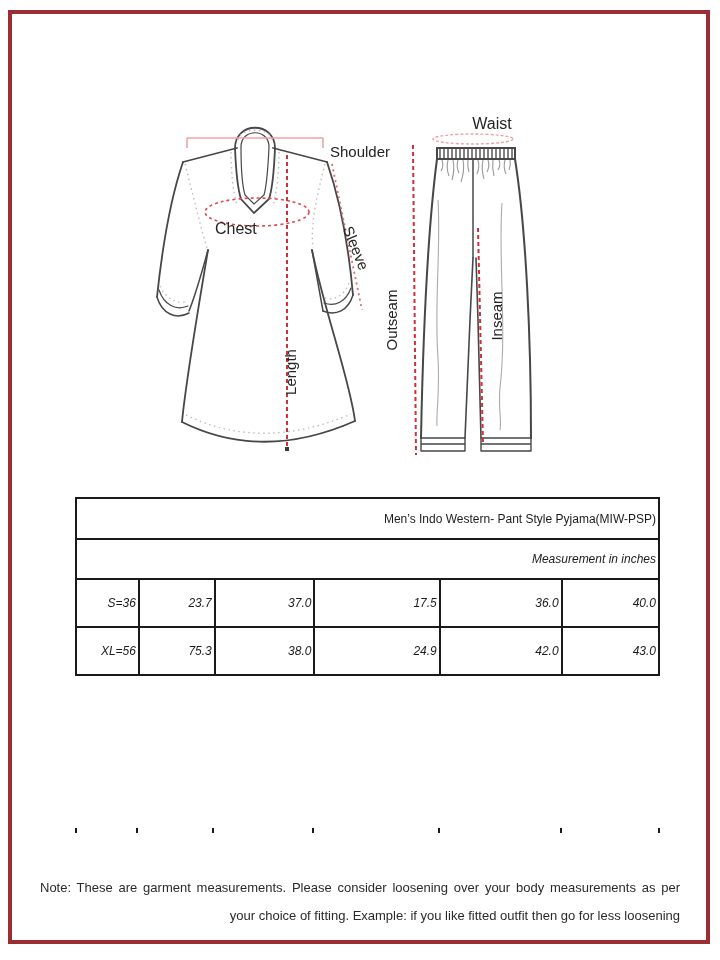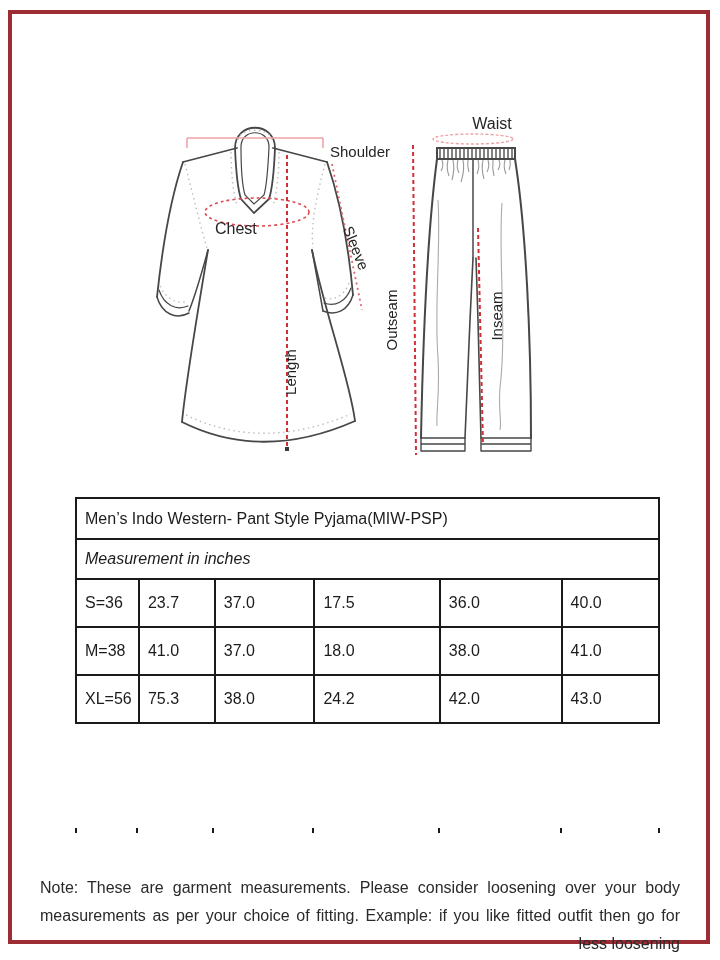--- a/index.html
+++ b/index.html
@@ -8,32 +8,32 @@
   .frame{position:absolute;left:8px;top:10px;right:10px;bottom:16px;
          border:4px solid #9d2d35;pointer-events:none;}
   
   .kurta-svg{position:absolute;left:138px;top:100px;}
   .pants-svg{position:absolute;left:380px;top:108px;}
   svg text{font-family:"Liberation Sans",sans-serif;fill:#252525;}
   .lbl{font-size:15px;}
   .lbl-big{font-size:16px;}
   
   .chart{position:absolute;left:75px;top:497px;width:585px;border-collapse:collapse;table-layout:fixed;}
-  .chart td{border:2px solid #1a1a1a;text-align:left;vertical-align:middle;
-            font-size:16px;color:#1c1c1c;background:#fff;padding:0 8px;}
+  .chart td{border:2px solid #1a1a1a;text-align:right;vertical-align:middle;
+            font-size:12px;color:#1c1c1c;background:#fff;padding:0 2px;}
   .title-row td{height:39px;}
   .sub-row td{height:38px;font-style:italic;}
   .head-row td{height:42px;line-height:1.25;white-space:pre-line;}
-  .data-row td{height:46px;}
+  .data-row td{height:46px;font-style:italic;}
   
   .stub{position:absolute;left:75px;top:828px;width:585px;height:6px;}
   .stub i{position:absolute;top:0;width:2px;height:5px;background:#1a1a1a;}
   
   .note{position:absolute;left:40px;top:874px;width:640px;
-        font-size:16px;line-height:28px;color:#2a2a2a;
+        font-size:13px;line-height:28px;color:#2a2a2a;
         text-align:justify;text-align-last:right;}
 </style>
 </head>
 <body>
 
 <div class="page">
   <div class="frame"></div>
 
   <svg class="kurta-svg" width="265" height="380" viewBox="0 0 265 380">
     <g stroke="#474747" stroke-width="1.8" fill="none" stroke-linecap="round">
@@ -157,32 +157,24 @@
       </tr>
       <tr class="data-row">
         <td>S=36</td>
         <td>23.7</td>
         <td>37.0</td>
         <td>17.5</td>
         <td>36.0</td>
         <td>40.0</td>
       </tr>
       <tr class="data-row">
-        <td>M=38</td>
-        <td>41.0</td>
-        <td>37.0</td>
-        <td>18.0</td>
-        <td>38.0</td>
-        <td>41.0</td>
-      </tr>
-      <tr class="data-row">
         <td>XL=56</td>
         <td>75.3</td>
         <td>38.0</td>
-        <td>24.2</td>
+        <td>24.9</td>
         <td>42.0</td>
         <td>43.0</td>
       </tr>
     </tbody>
   </table>
 
   <div class="stub">
     <i style="left:0"></i>
       <i style="left:61px"></i>
       <i style="left:137px"></i>

